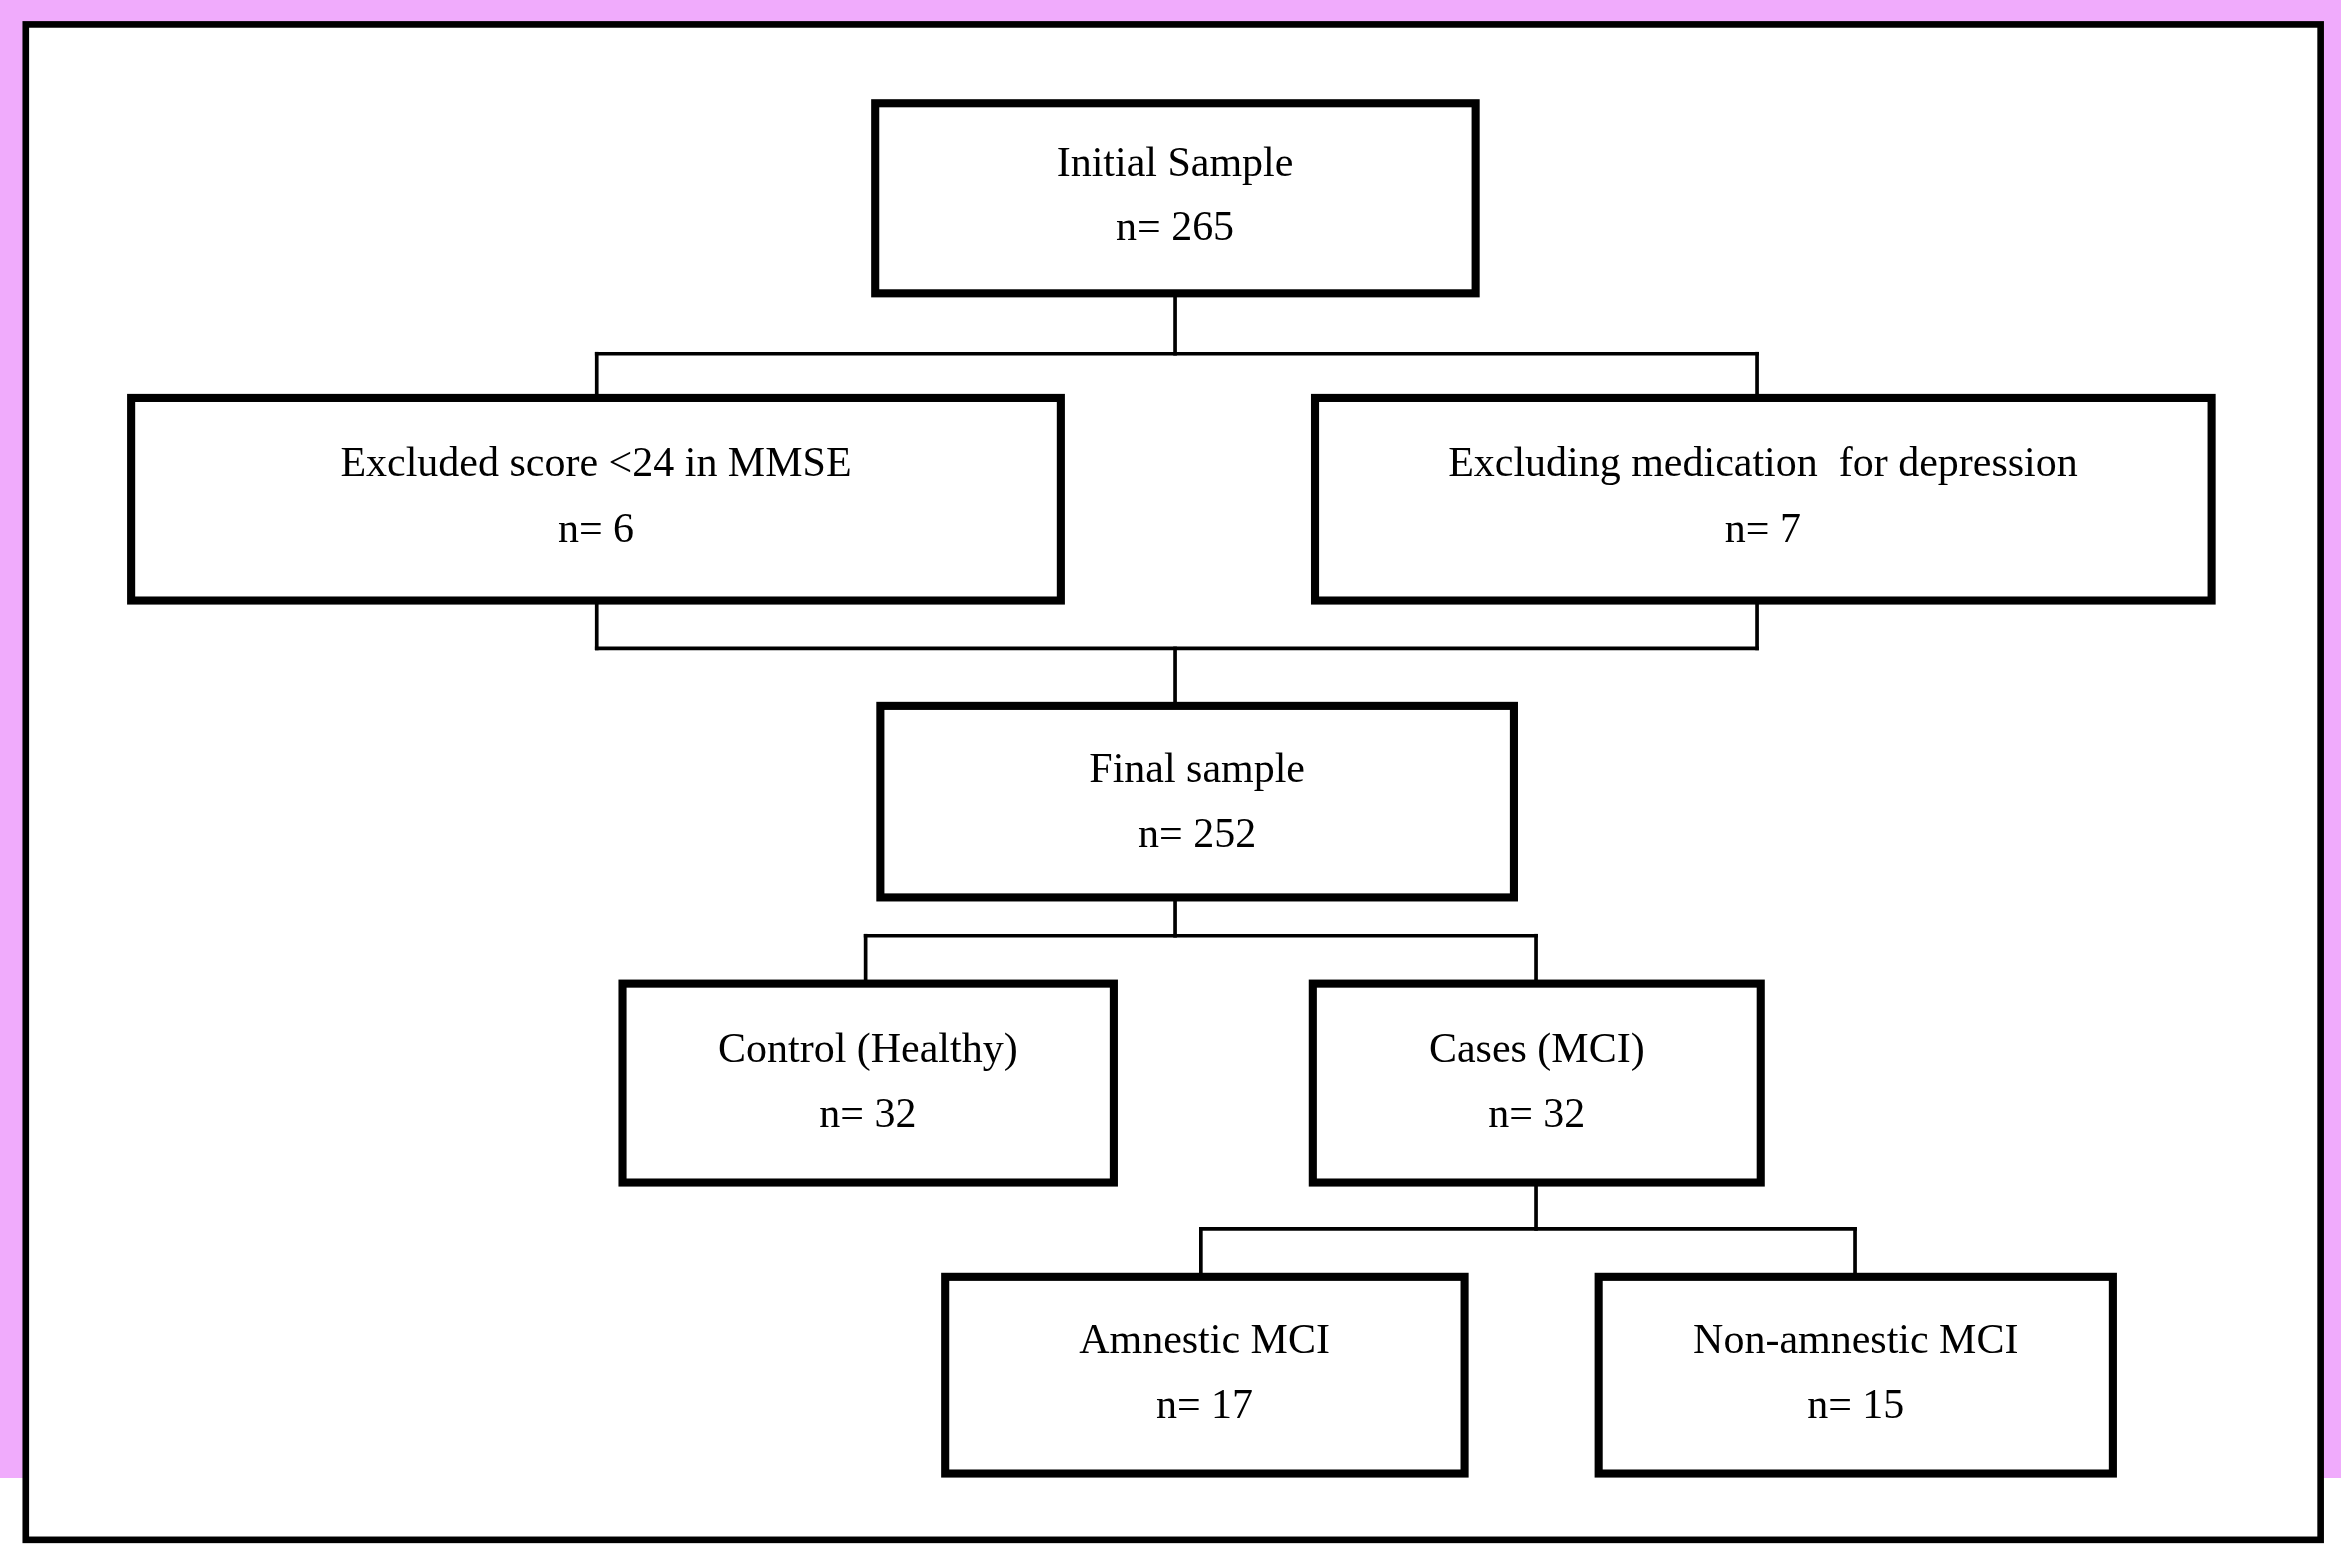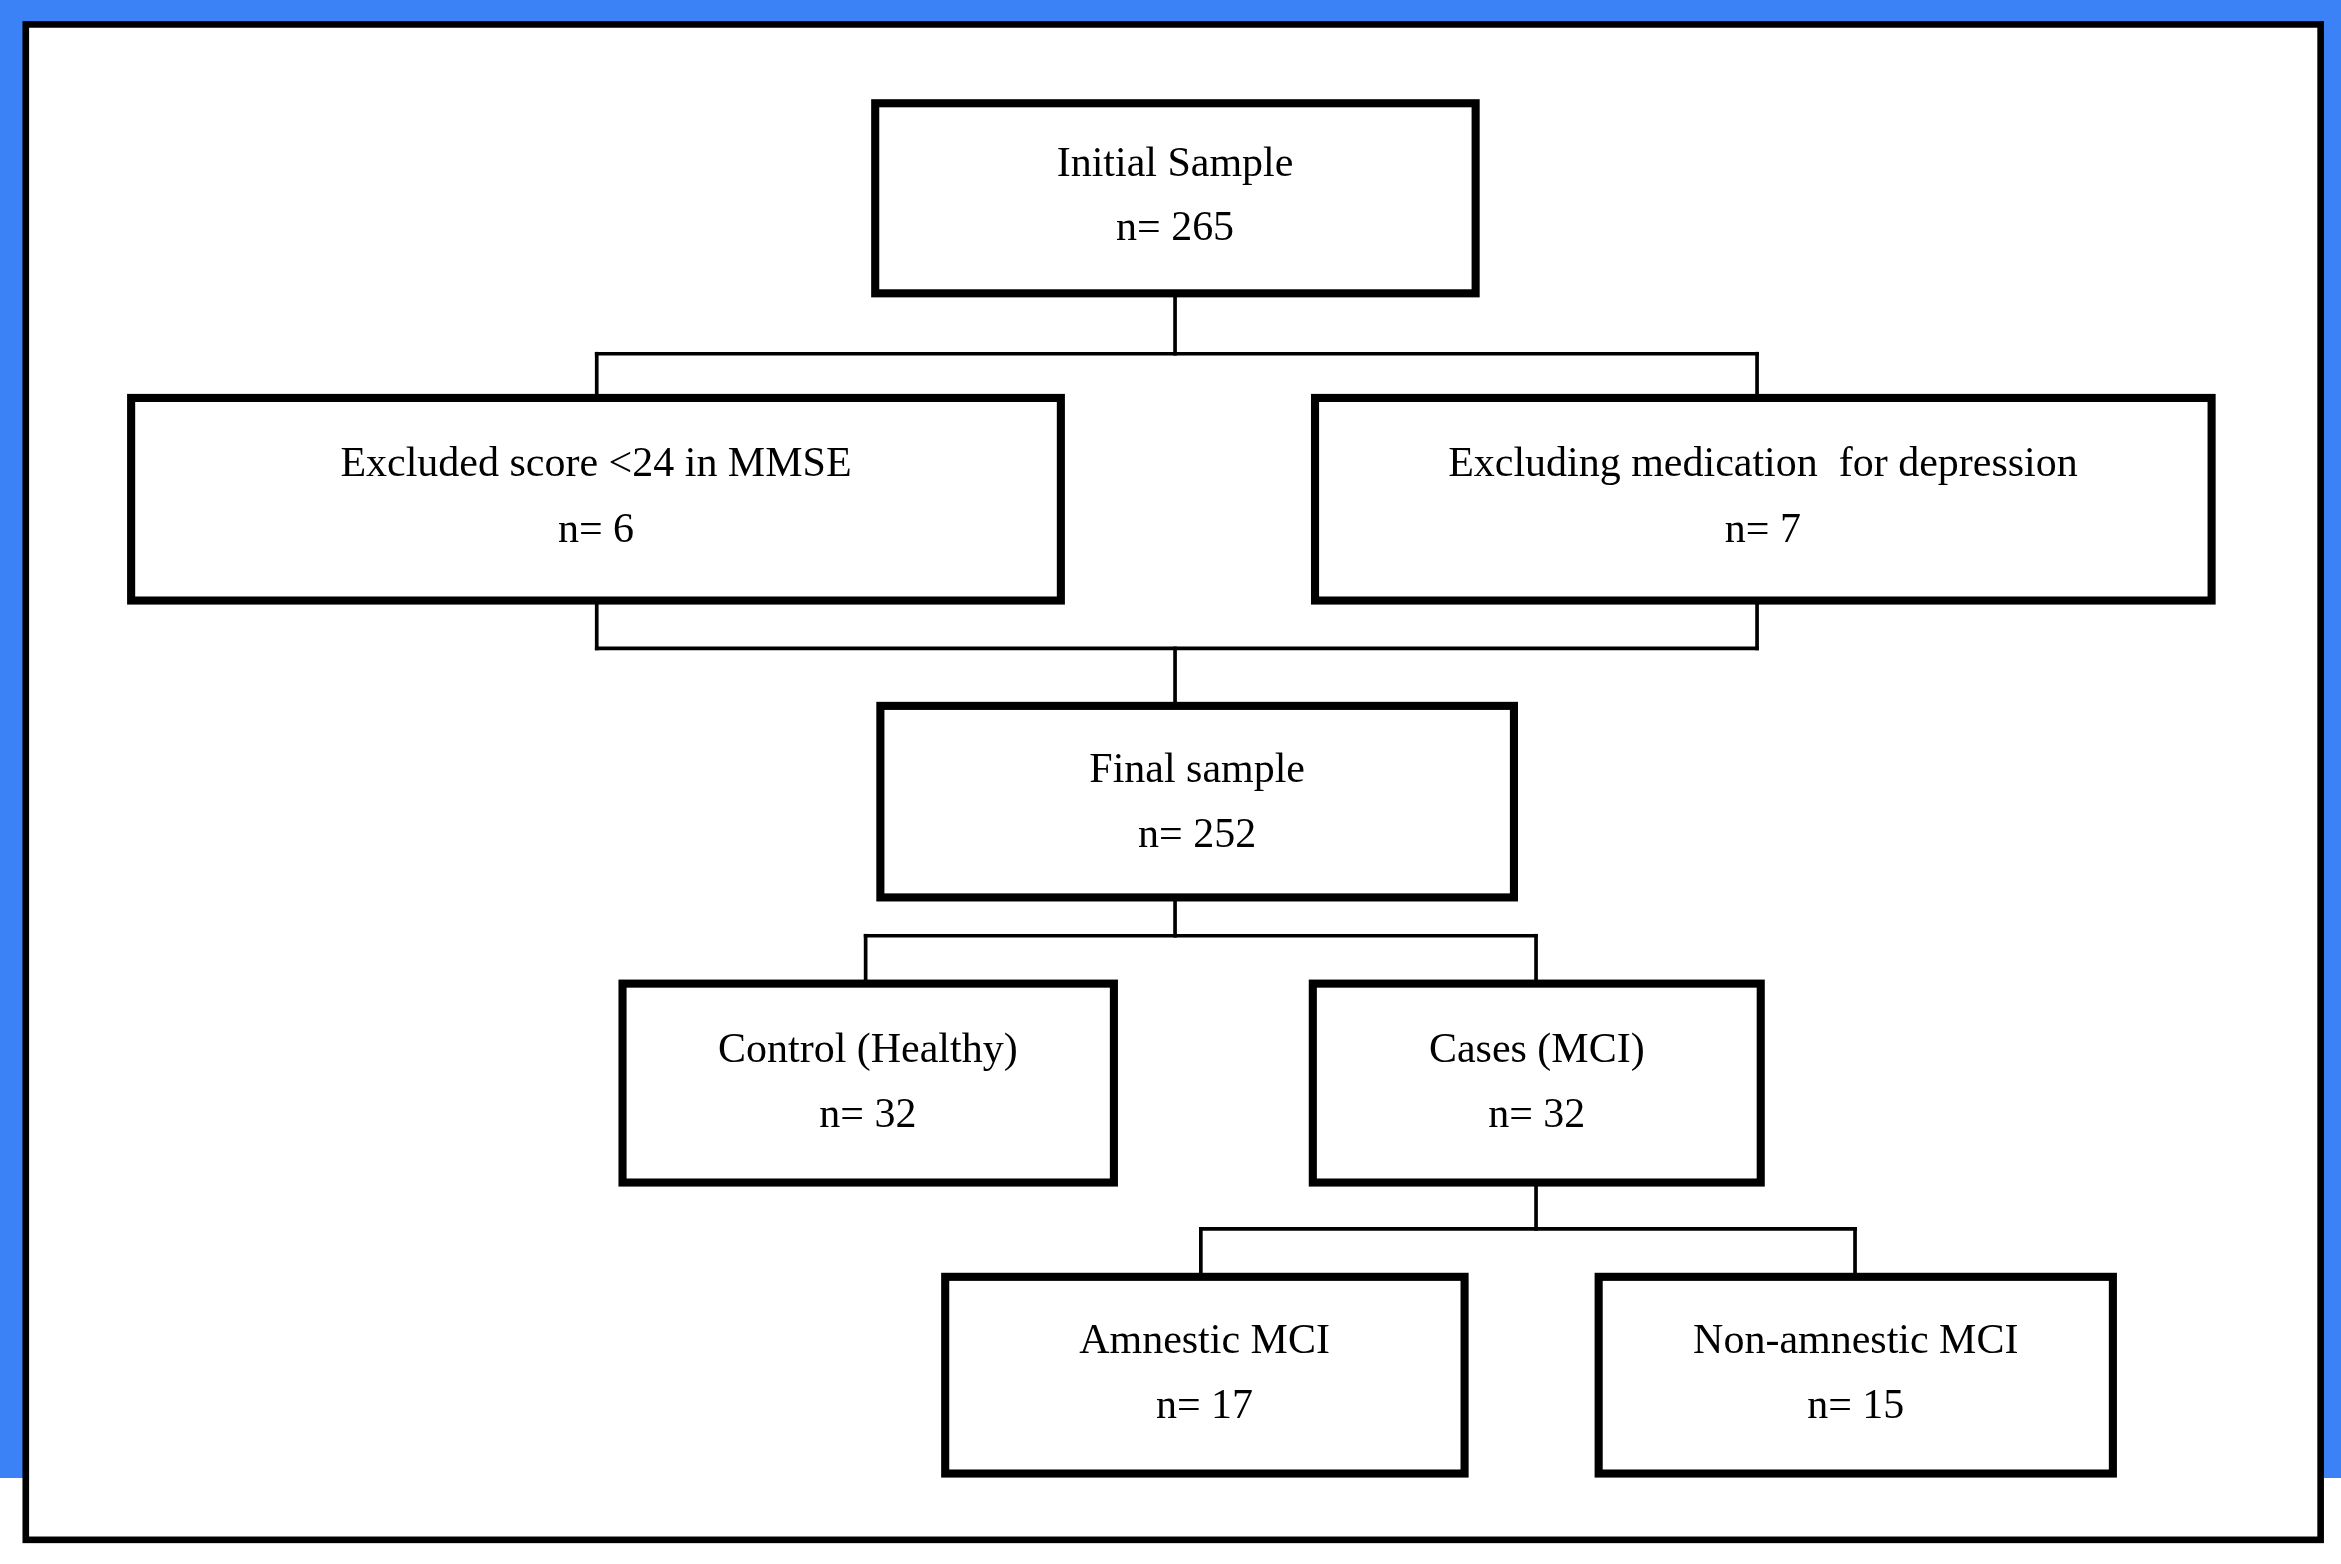--- a/index.html
+++ b/index.html
@@ -11,21 +11,21 @@
   body {
     width: 2342px;
     height: 1565px;
     font-family: "Liberation Serif", "DejaVu Serif", serif;
     overflow: hidden;
   }
   #flow-root {
     position: relative;
     width: 2342px;
     height: 1478px;
-    background: #3b82f6;
+    background: #f0abfc;
   }
   svg.flow-canvas {
     position: absolute;
     top: 0;
     left: 0;
     width: 2342px;
     height: 1565px;
     display: block;
   }
   .outer-frame {

